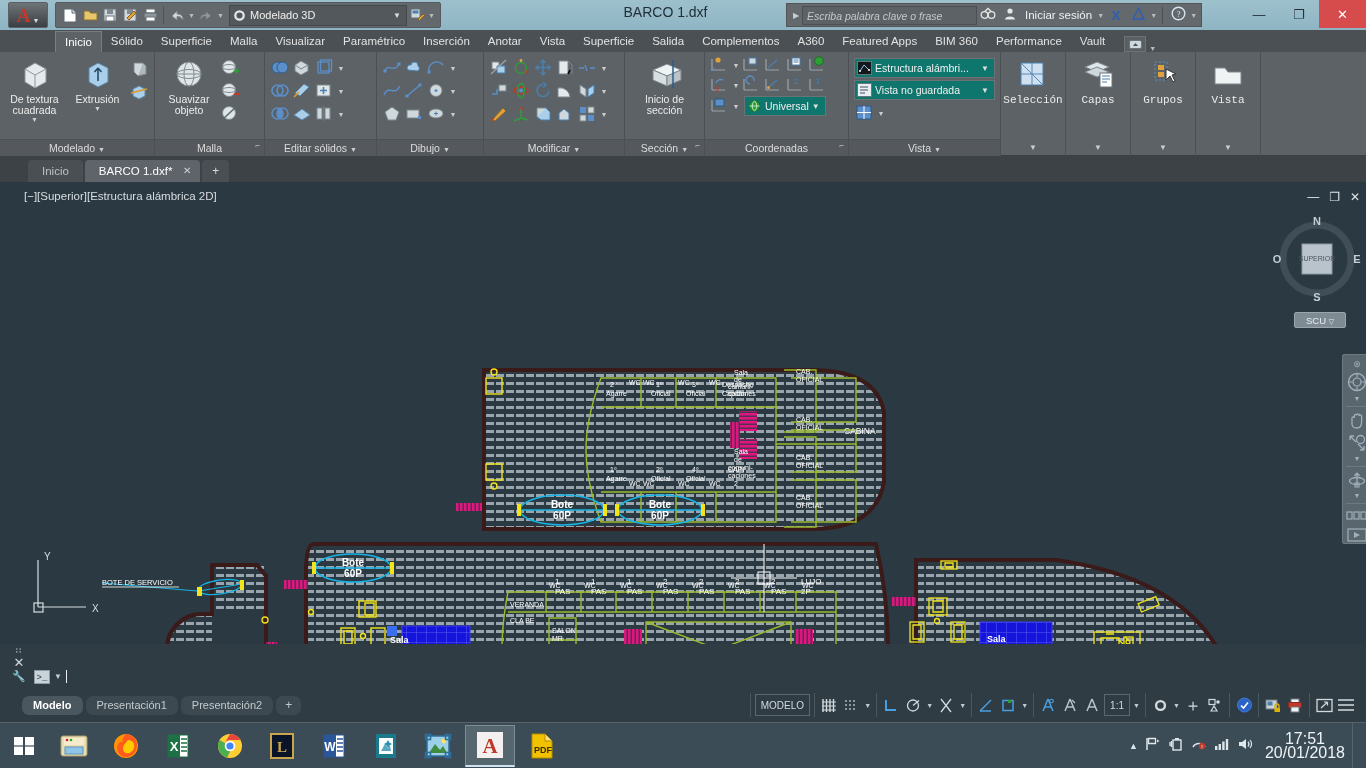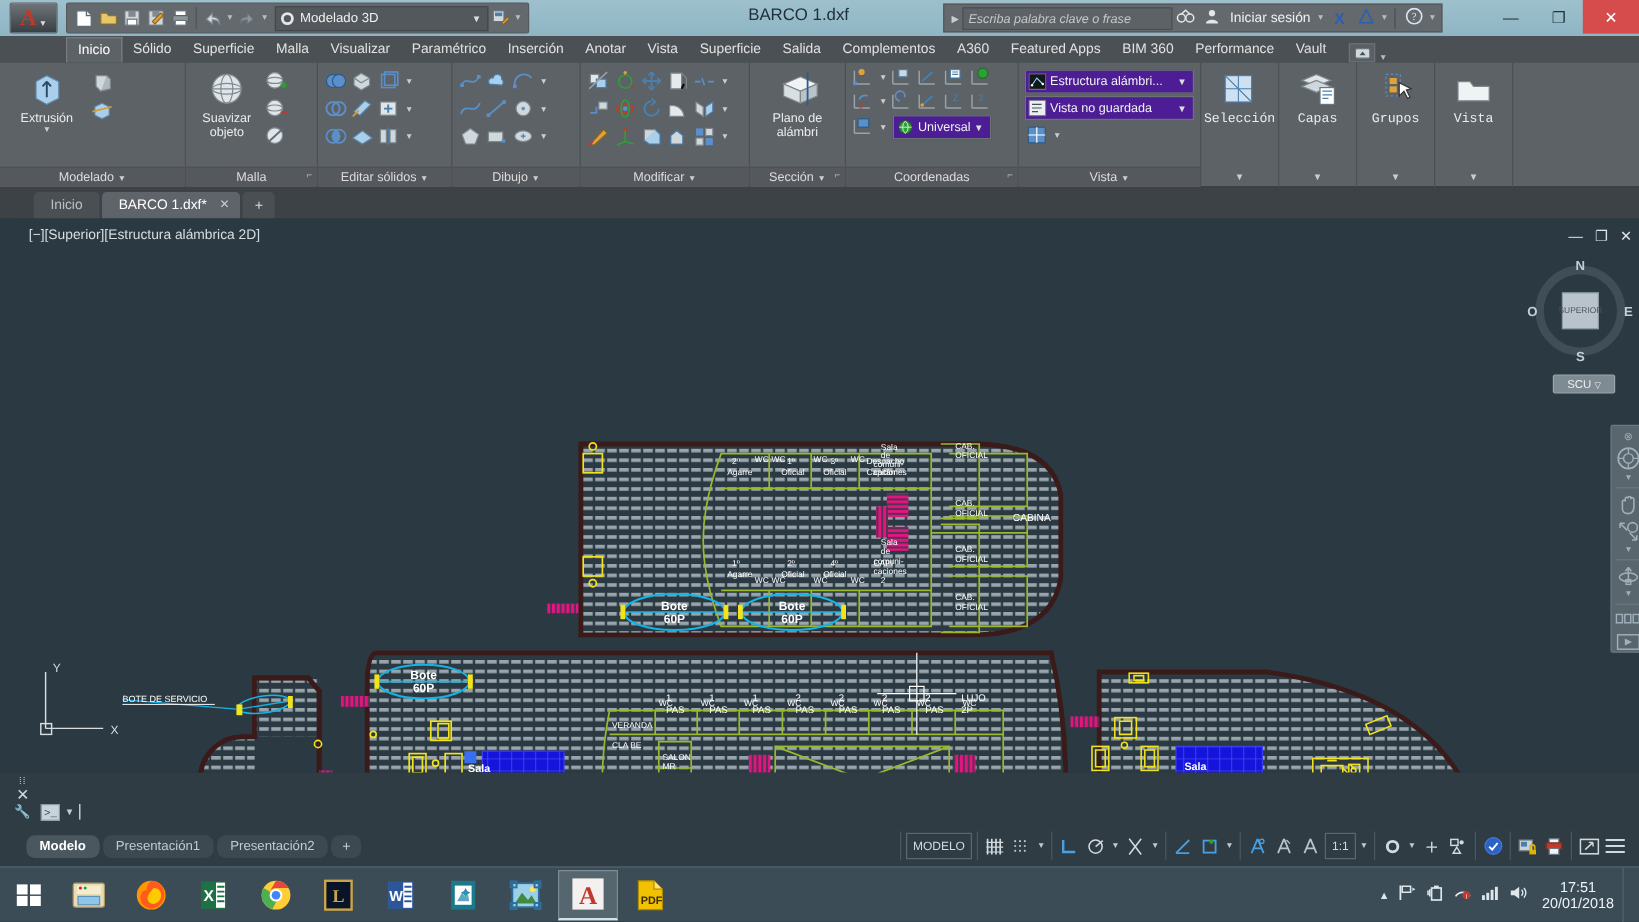--- a/index.html
+++ b/index.html
@@ -64,21 +64,21 @@
   .panel-title .diag { position:absolute; right:4px; bottom:2px; font-size:8px; color:#bbb;}
 
   .bigbtn { width:72px; display:flex; flex-direction:column; align-items:center; padding-top:3px; }
   .bigbtn .ico { width:36px; height:34px; }
   .bigbtn .lbl { font-size:10.5px; color:#ececec; text-align:center; line-height:11px; margin-top:2px;}
   .bigbtn .dc { font-size:7px; color:#ccc; }
   .smallcol { display:flex; flex-direction:column; gap:1px; padding-top:2px;}
   .srow { display:flex; align-items:center; height:22px; }
   .sico { width:22px; height:20px; }
   .scaret { font-size:7px; color:#ccc; width:10px; text-align:center;}
-  .combo { height:20px; background:#4c1d95; border:1px solid #6d7276; display:flex; align-items:center;
+  .combo { height:20px; background:#0f766e; border:1px solid #6d7276; display:flex; align-items:center;
     padding:0 2px; margin:1px 0; }
   .combo .ctext { flex:1; font-size:10.5px; color:#f0f0f0; padding-left:3px; white-space:nowrap; overflow:hidden;}
   .combo .carr { font-size:8px; color:#ddd; padding:0 3px;}
   .vpanel { width:65px; height:104px; border-right:1px solid #4b5054; display:flex; flex-direction:column;
     align-items:center; justify-content:flex-start; padding-top:6px;}
   .vpanel .vico { width:38px; height:34px; }
   .vpanel .vlbl { font-size:11px; color:#ececec; margin-top:2px;font-family:Liberation Mono, monospace;}
   .vpanel .vcaret { margin-top:auto; font-size:8px; color:#ccc; padding-bottom:4px;}
 
   
@@ -134,21 +134,21 @@
 
   
   #taskbar { position:absolute; left:0; top:722px; width:1366px; height:46px; background:#3c4c56;
     border-top:1px solid #55646d; display:flex; align-items:center;}
   #startbtn { width:48px; height:46px; display:flex; align-items:center; justify-content:center;}
   .tbitem { width:50px; height:42px; margin:0 1px; display:flex; align-items:center; justify-content:center;
     border:1px solid transparent; }
   .tbitem.active { background:#56666f; border:1px solid #7d8c95; border-bottom:2px solid #cfe3ee;}
   #tray { margin-left:auto; display:flex; align-items:center; height:46px; padding-right:6px; gap:7px;}
   .trayico { color:#dde6eb; font-size:13px;}
-  #clock { text-align:center; font-size:12px; color:#edf3f6; line-height:14px; padding-left:4px;}
+  #clock { text-align:center; font-size:16px; color:#edf3f6; line-height:14px; padding-left:4px;}
   #showdesk { width:8px; height:46px; border-left:1px solid #55646d;}
 </style>
 </head>
 <body>
 
 <div id="titlebar">
 
   <div id="app-logo">
     <span class="glyph">A</span>
     <span class="caret">▼</span>
@@ -290,20 +290,30 @@
   <span class="qat-caret" style="padding-left:3px;">▼</span>
 </div>
 
 <div id="ribbon">
 
   <div class="panel" style="width:155px;">
     <div class="panel-body">
       <div class="bigbtn">
         <span class="ico">
           <svg width="36" height="34" viewBox="0 0 36 34">
+              <path d="M8 11 L18 5 L29 11 L29 24 L18 30 L8 24z" fill="#e6eaec" stroke="#8d979d"></path>
+              <path d="M8 11 L18 17 L29 11 M18 17 L18 30" fill="none" stroke="#8d979d"></path>
+            </svg>
+        </span>
+        <span class="lbl">De textura cuadrada</span>
+        <span class="dc">▼</span>
+      </div>
+      <div class="bigbtn">
+        <span class="ico">
+          <svg width="36" height="34" viewBox="0 0 36 34">
               <path d="M9 10 L18 5 L28 10 L28 24 L18 29 L9 24z" fill="#a9cfea" stroke="#5d87a8"></path>
               <path d="M18 23 L18 11 M18 10 L14.5 14 M18 10 L21.5 14" stroke="#274a66" stroke-width="1.6" fill="none"></path>
             </svg>
         </span>
         <span class="lbl">Extrusión</span>
         <span class="dc">▼</span>
       </div>
       <div class="smallcol" style="padding-top:4px;">
         <div class="srow">
             <span class="sico">
@@ -665,21 +675,21 @@
     <div class="panel-body" style="justify-content:center;">
       <div class="bigbtn" style="width:74px;">
         <span class="ico">
           <svg width="40" height="34" viewBox="0 0 40 34">
               <path d="M6 12 L20 6 L34 12 L20 18z" fill="#f0f3f4" stroke="#7d878d"></path>
               <path d="M6 12 L6 22 L20 28 L20 18z" fill="#d8dfe2" stroke="#7d878d"></path>
               <path d="M20 18 L20 28 L34 22 L34 12z" fill="#b9c3c8" stroke="#7d878d"></path>
               <path d="M26 2 L26 30" stroke="#2b5d8c" stroke-width="1.5"></path>
             </svg>
         </span>
-        <span class="lbl">Plano de alámbri</span>
+        <span class="lbl">Inicio de sección</span>
       </div>
     </div>
     <div class="panel-title">
       <span>Sección</span><span class="pcaret">▼</span><span class="diag">⌐</span>
     </div>
   </div>
 
   <div class="panel" style="width:144px;">
     <div class="panel-body" style="flex-direction:column; padding:3px 4px 0 4px;">
       <div style="display:flex; align-items:center;">

